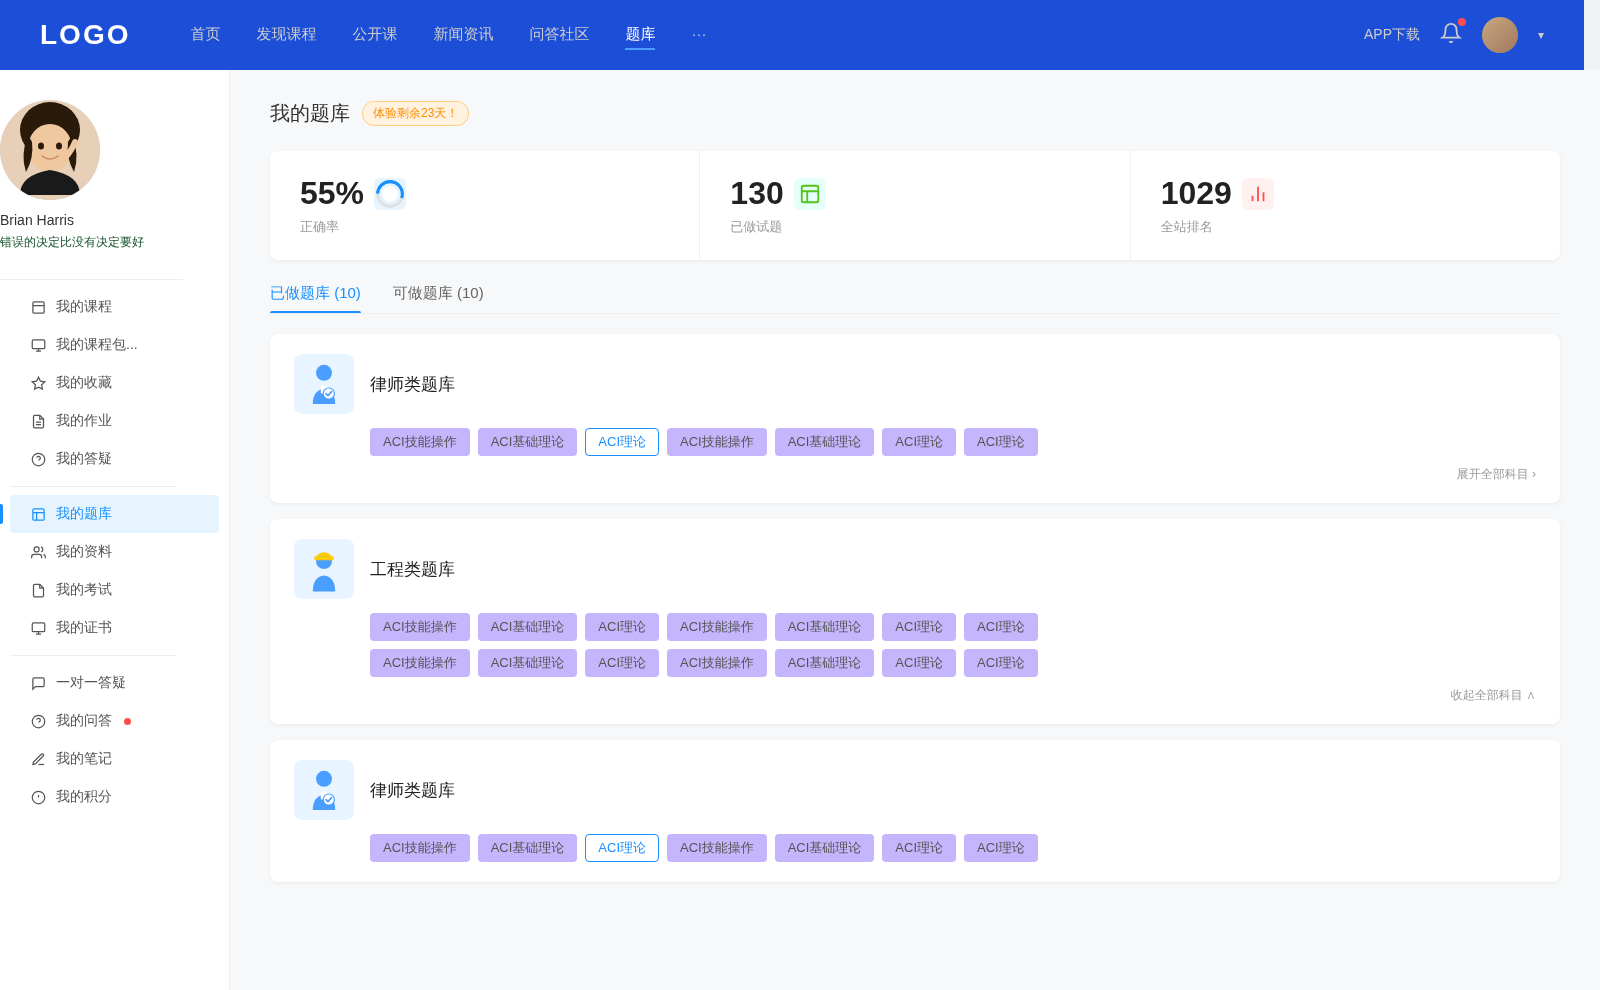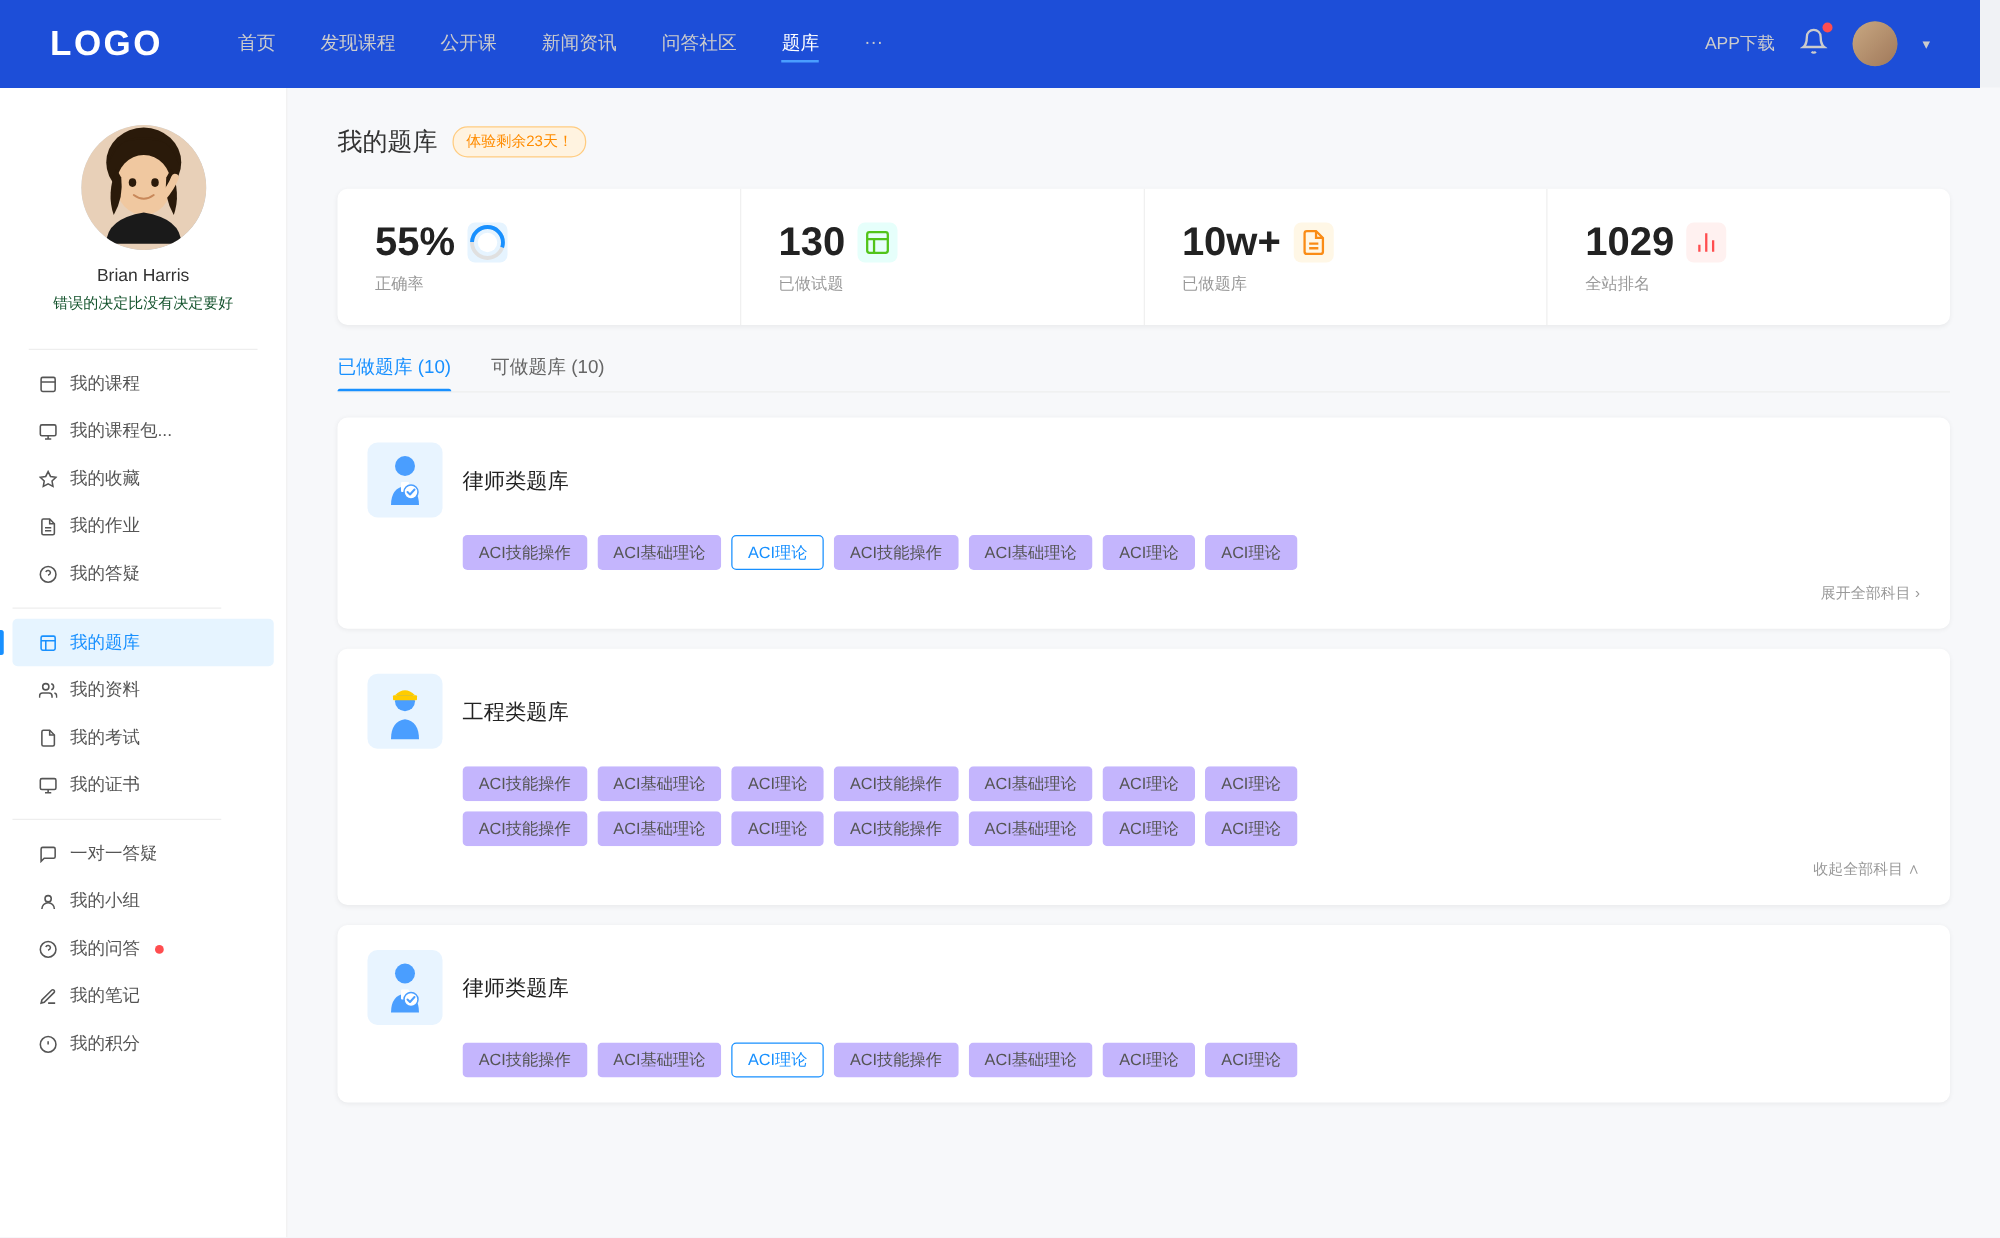--- a/index.html
+++ b/index.html
@@ -92,21 +92,21 @@
       min-height: 920px;
     }
 
     
     .sidebar {
       width: 230px;
       background: white;
       min-height: 920px;
       display: flex;
       flex-direction: column;
-      align-items: center;
+      align-items: flex-start;
       padding: 30px 0 20px;
       border-right: 1px solid #eee;
       flex-shrink: 0;
     }
     .sidebar-avatar {
       width: 100px;
       height: 100px;
       border-radius: 50%;
       background: linear-gradient(135deg, #ddd, #bbb);
       overflow: hidden;
@@ -498,29 +498,20 @@
         <span class="sidebar-icon">
           <svg width="15" height="15" viewBox="0 0 24 24" fill="none" stroke="currentColor" stroke-width="2">
               <path d="M21 15a2 2 0 0 1-2 2H7l-4 4V5a2 2 0 0 1 2-2h14a2 2 0 0 1 2 2z"></path>
             </svg>
         </span>
         <span>一对一答疑</span>
       </div>
       <div class="sidebar-menu-item">
         <span class="sidebar-icon">
           <svg width="15" height="15" viewBox="0 0 24 24" fill="none" stroke="currentColor" stroke-width="2">
-              <circle cx="12" cy="8" r="4"></circle>
-              <path d="M20 21a8 8 0 1 0-16 0"></path>
-            </svg>
-        </span>
-        <span>我的小组</span>
-      </div>
-      <div class="sidebar-menu-item">
-        <span class="sidebar-icon">
-          <svg width="15" height="15" viewBox="0 0 24 24" fill="none" stroke="currentColor" stroke-width="2">
               <circle cx="12" cy="12" r="10"></circle>
               <path d="M9.09 9a3 3 0 0 1 5.83 1c0 2-3 3-3 3"></path>
               <line x1="12" y1="17" x2="12.01" y2="17"></line>
             </svg>
         </span>
         <span>我的问答</span>
         <div class="badge-red"></div>
       </div>
       <div class="sidebar-menu-item">
         <span class="sidebar-icon">
@@ -571,34 +562,20 @@
           <span class="stat-value">130</span>
           <div class="stat-icon green">
             <svg width="22" height="22" viewBox="0 0 24 24" fill="none" stroke="#52c41a" stroke-width="2">
               <rect x="3" y="3" width="18" height="18" rx="2"></rect>
               <line x1="3" y1="9" x2="21" y2="9"></line>
               <line x1="9" y1="21" x2="9" y2="9"></line>
             </svg>
           </div>
         </div>
         <span class="stat-label">已做试题</span>
-      </div>
-      <div class="stat-item">
-        <div class="stat-top">
-          <span class="stat-value">10w+</span>
-          <div class="stat-icon orange">
-            <svg width="22" height="22" viewBox="0 0 24 24" fill="none" stroke="#fa8c16" stroke-width="2">
-              <path d="M14 2H6a2 2 0 0 0-2 2v16a2 2 0 0 0 2 2h12a2 2 0 0 0 2-2V8z"></path>
-              <polyline points="14 2 14 8 20 8"></polyline>
-              <line x1="16" y1="13" x2="8" y2="13"></line>
-              <line x1="16" y1="17" x2="8" y2="17"></line>
-            </svg>
-          </div>
-        </div>
-        <span class="stat-label">已做题库</span>
       </div>
       <div class="stat-item">
         <div class="stat-top">
           <span class="stat-value">1029</span>
           <div class="stat-icon red">
             <svg width="22" height="22" viewBox="0 0 24 24" fill="none" stroke="#ff4d4f" stroke-width="2">
               <line x1="18" y1="20" x2="18" y2="10"></line>
               <line x1="12" y1="20" x2="12" y2="4"></line>
               <line x1="6" y1="20" x2="6" y2="14"></line>
             </svg>

